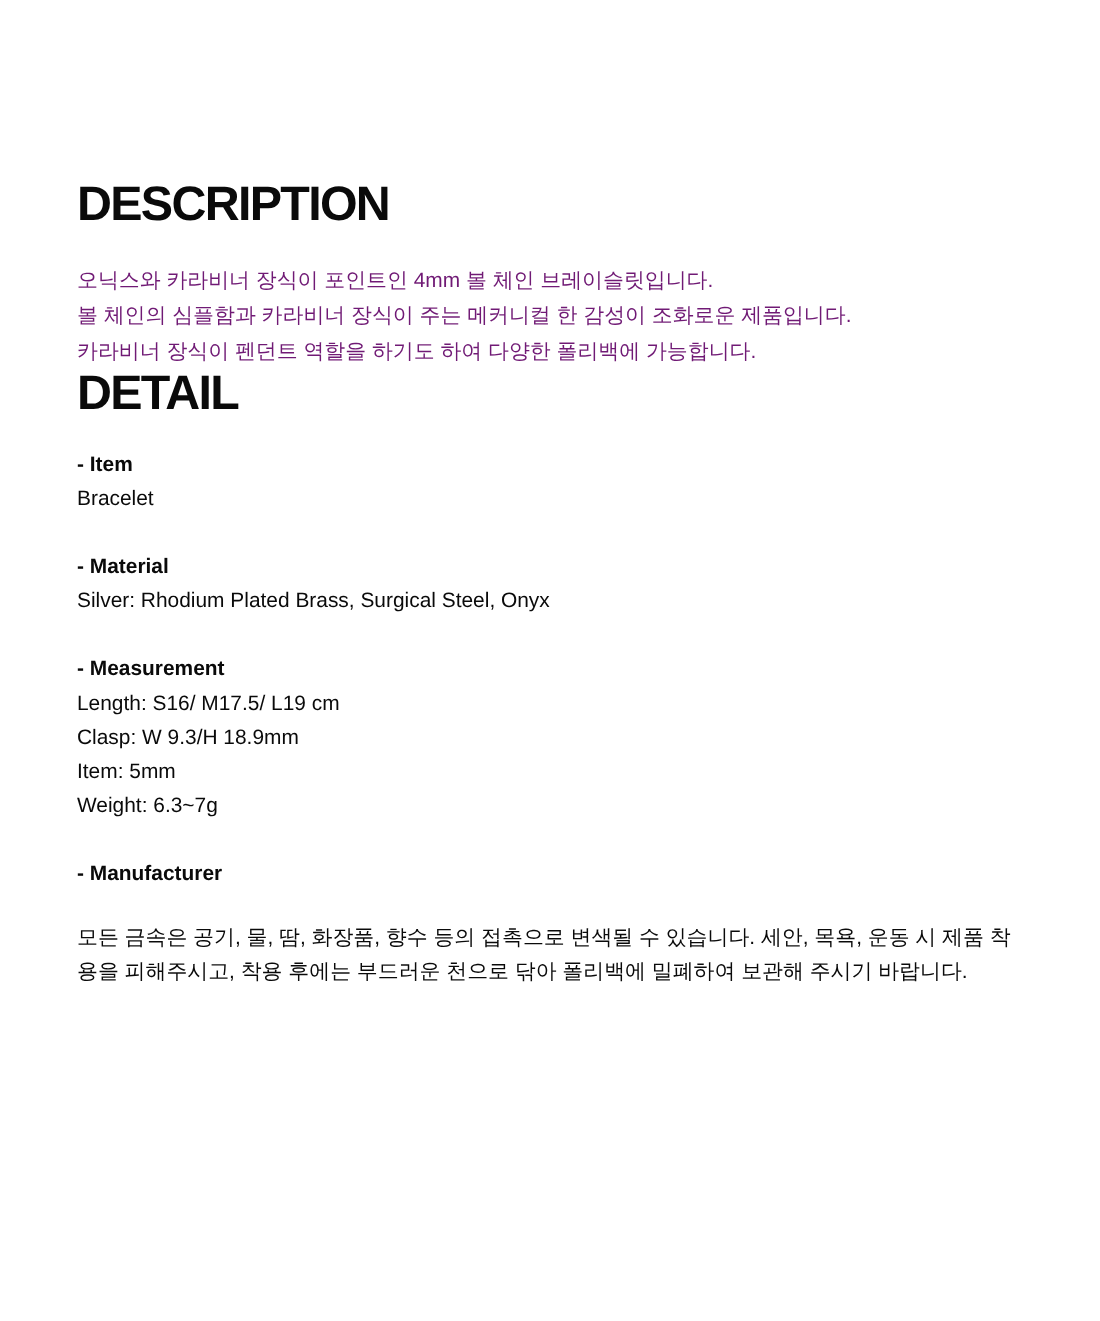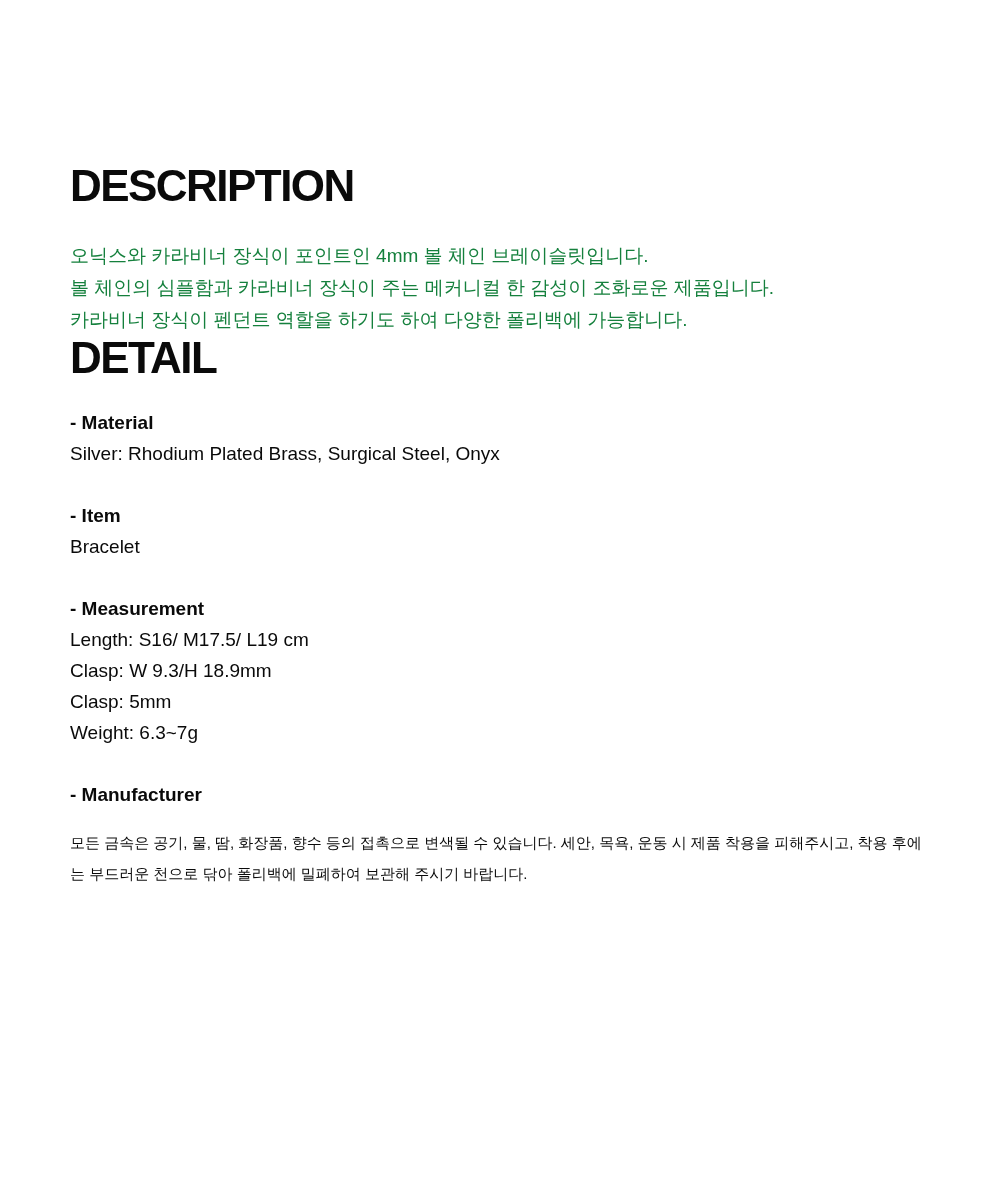--- a/index.html
+++ b/index.html
@@ -22,43 +22,43 @@
     letter-spacing: -0.035em;
     color: #0a0a0a;
   }
   #description-heading { margin-top: 164px; }
   #detail-heading      { }
   #care-heading        { margin-top: 62px; }
 
   .body-text {
     font-size: 19px;
     line-height: 32px;
-    color: #15803d;
+    color: #701a75;
     white-space: pre-wrap;
   }
   .desc-paragraph { margin-top: 32px; }
 
   .detail-group { margin-top: 31px; }
   .detail-group:first-of-type { margin-top: 27px; }
   .detail-label {
     font-size: 19px;
     line-height: 31px;
     font-weight: 700;
     color: #0a0a0a;
     white-space: pre-wrap;
   }
   .detail-line {
     font-size: 19px;
     line-height: 31px;
     color: #0a0a0a;
     white-space: pre-wrap;
   }
   .care-paragraph {
-    margin-top: 17px;
-    font-size: 15px;
+    margin-top: 27px;
+    font-size: 19px;
     line-height: 31px;
     max-width: 866px;
     color: #0a0a0a;
   }
 </style>
 </head>
 <body>
 
 <div class="page">
 
@@ -68,34 +68,34 @@
       <div class="body-text">오닉스와 카라비너 장식이 포인트인 4mm 볼 체인 브레이슬릿입니다.</div>
       <div class="body-text">볼 체인의 심플함과 카라비너 장식이 주는 메커니컬 한 감성이 조화로운 제품입니다.</div>
       <div class="body-text">카라비너 장식이 펜던트 역할을 하기도 하여 다양한 폴리백에 가능합니다.</div>
     </div>
   </section>
 
   <section>
     <h1 id="detail-heading" class="section-heading">DETAIL</h1>
 
     <div class="detail-group">
-      <div class="detail-label">- Material</div>
-      <div class="detail-line">Silver: Rhodium Plated Brass, Surgical Steel, Onyx</div>
+      <div class="detail-label">- Item</div>
+      <div class="detail-line">Bracelet</div>
     </div>
 
     <div class="detail-group">
-      <div class="detail-label">- Item</div>
-      <div class="detail-line">Bracelet</div>
+      <div class="detail-label">- Material</div>
+      <div class="detail-line">Silver: Rhodium Plated Brass, Surgical Steel, Onyx</div>
     </div>
 
     <div class="detail-group">
       <div class="detail-label">- Measurement</div>
       <div class="detail-line">Length: S16/ M17.5/ L19 cm</div>
       <div class="detail-line">Clasp: W 9.3/H 18.9mm</div>
-      <div class="detail-line">Clasp: 5mm</div>
+      <div class="detail-line">Item: 5mm</div>
       <div class="detail-line">Weight: 6.3~7g</div>
     </div>
 
     <div class="detail-group">
       <div class="detail-label">- Manufacturer</div>
     </div>
   </section>
 
   <section>
     <p class="care-paragraph">모든 금속은 공기, 물, 땀, 화장품, 향수 등의 접촉으로 변색될 수 있습니다. 세안, 목욕, 운동 시 제품 착용을 피해주시고, 착용 후에는 부드러운 천으로 닦아 폴리백에 밀폐하여 보관해 주시기 바랍니다.</p>

